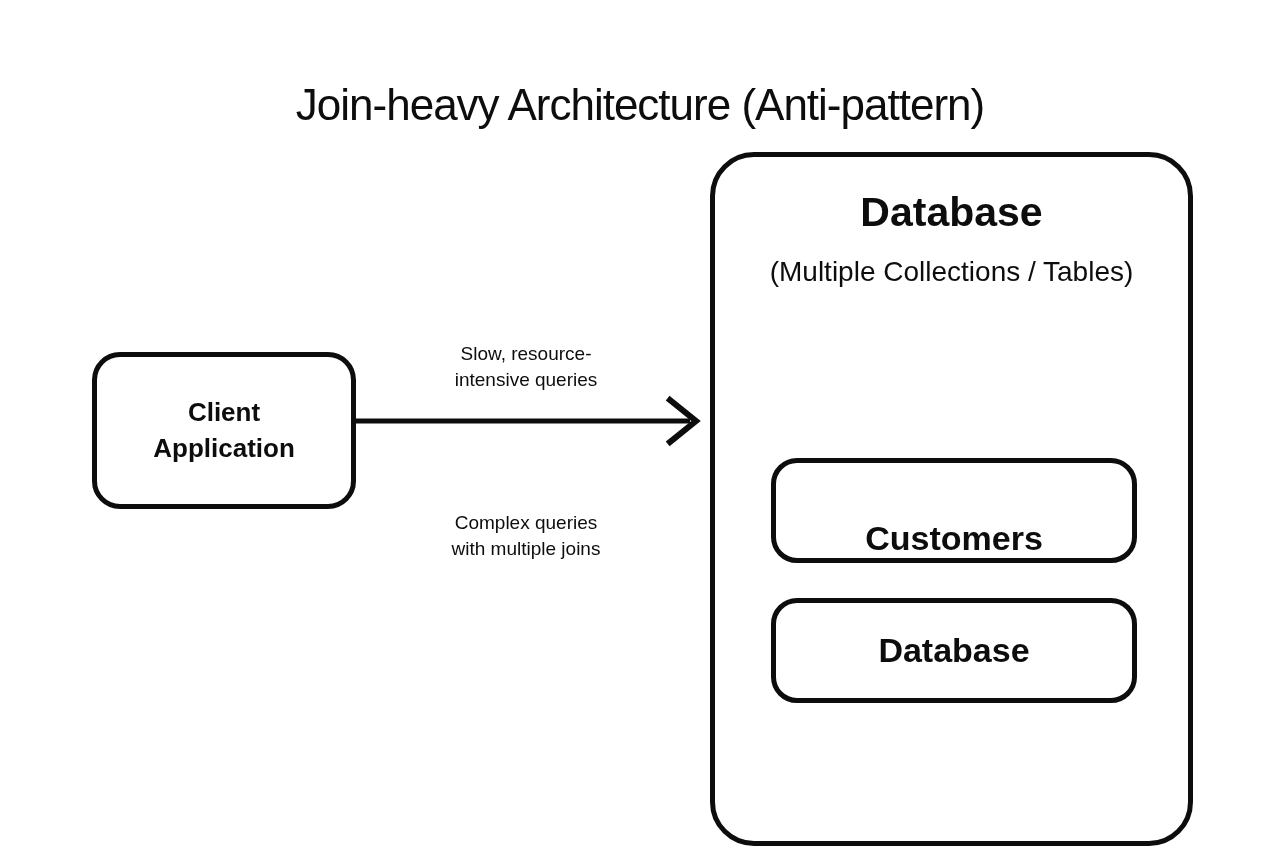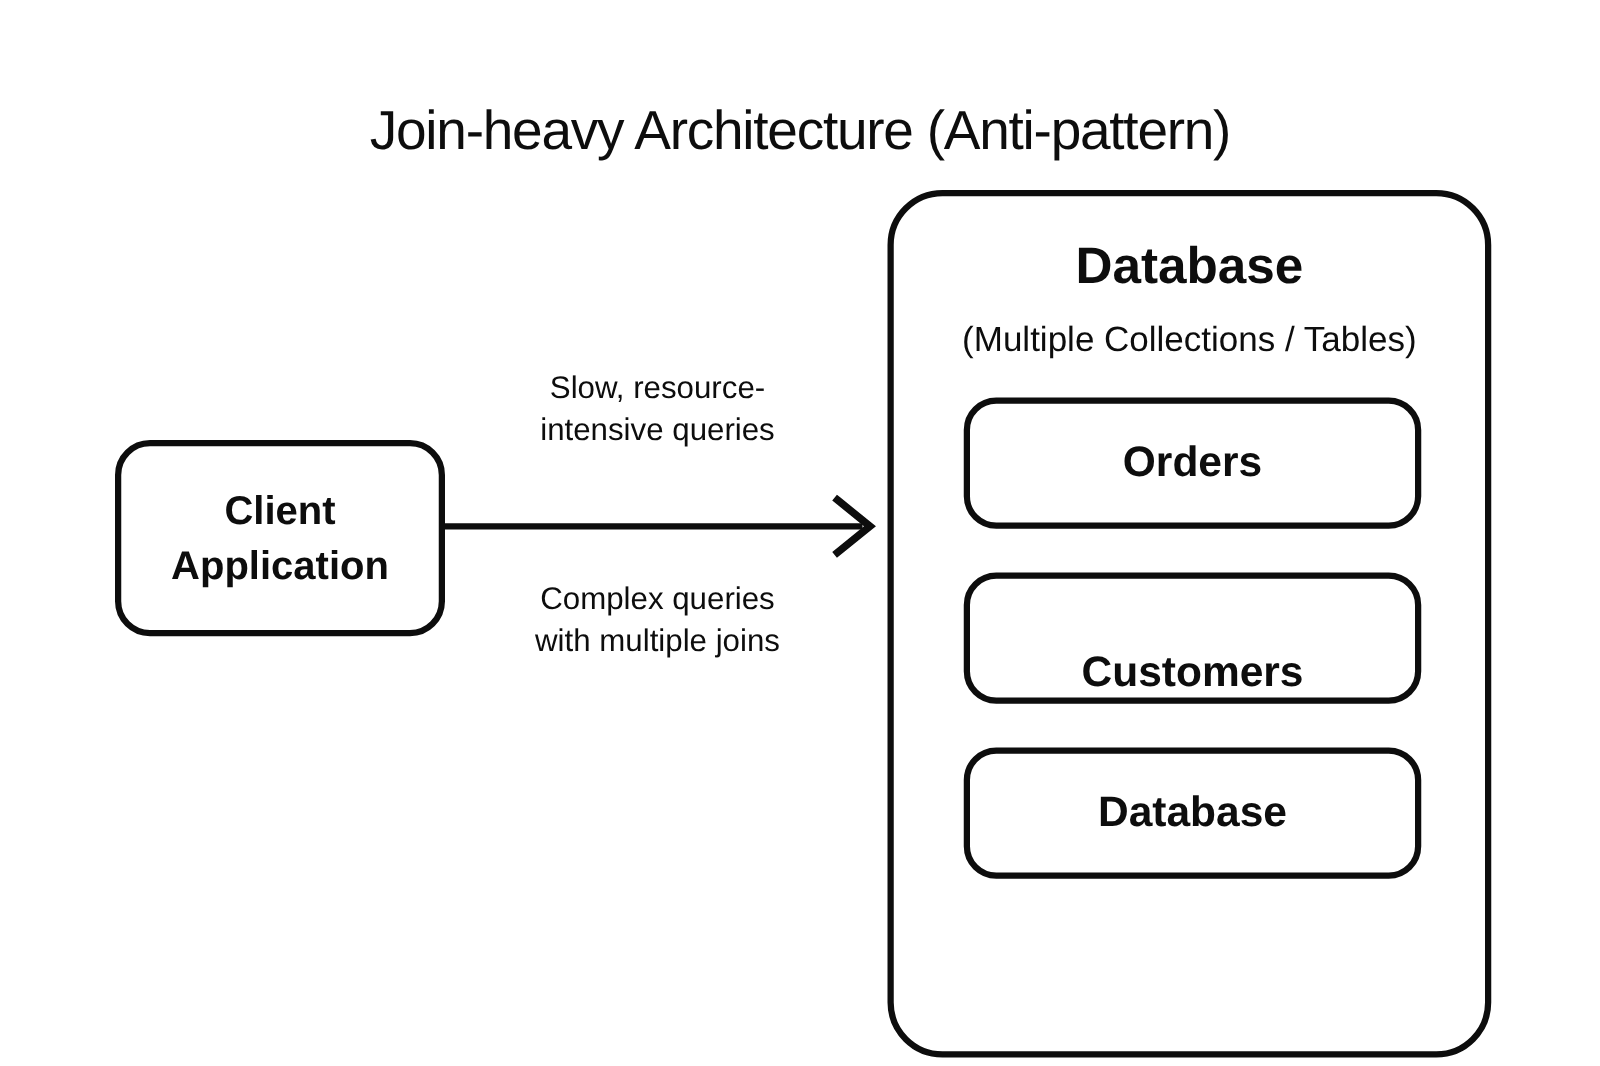--- a/index.html
+++ b/index.html
@@ -39,35 +39,36 @@
     justify-content: center;
     text-align: center;
   }
   .client-node {
     position: absolute;
     left: 92px;
     top: 352px;
     width: 264px;
     height: 157px;
     border-radius: 28px;
-    font-size: 32px;
+    font-size: 26px;
     font-weight: 700;
     line-height: 1.35;
     padding: 0 28px;
   }
   .arrow-label {
     position: absolute;
     left: 350px;
     width: 352px;
     text-align: center;
-    font-size: 25px;
+    font-size: 19px;
     font-weight: 400;
     line-height: 1.35;
     white-space: pre-line;
     color: var(--ink);
+    margin-top: 47px;
   }
   .arrow-label.top { top: 294px; }
   .arrow-label.bottom { top: 463px; }
   .flow-arrow {
     position: absolute;
     left: 350px;
     top: 385px;
     width: 355px;
     height: 72px;
   }
@@ -129,23 +130,20 @@
 
   <div class="arrow-label bottom">Complex queries
 with multiple joins</div>
 
   <div class="db-node">
 
     <div class="db-title">Database</div>
 
     <div class="db-subtitle">(Multiple Collections / Tables)</div>
 
-    <div class="node table-node t0">
-      <span>Orders</span>
-    </div>
 
     <div class="node table-node t1">
       <span>Customers</span>
     </div>
 
     <div class="node table-node t2">
       <span>Database</span>
     </div>
 
   </div>

